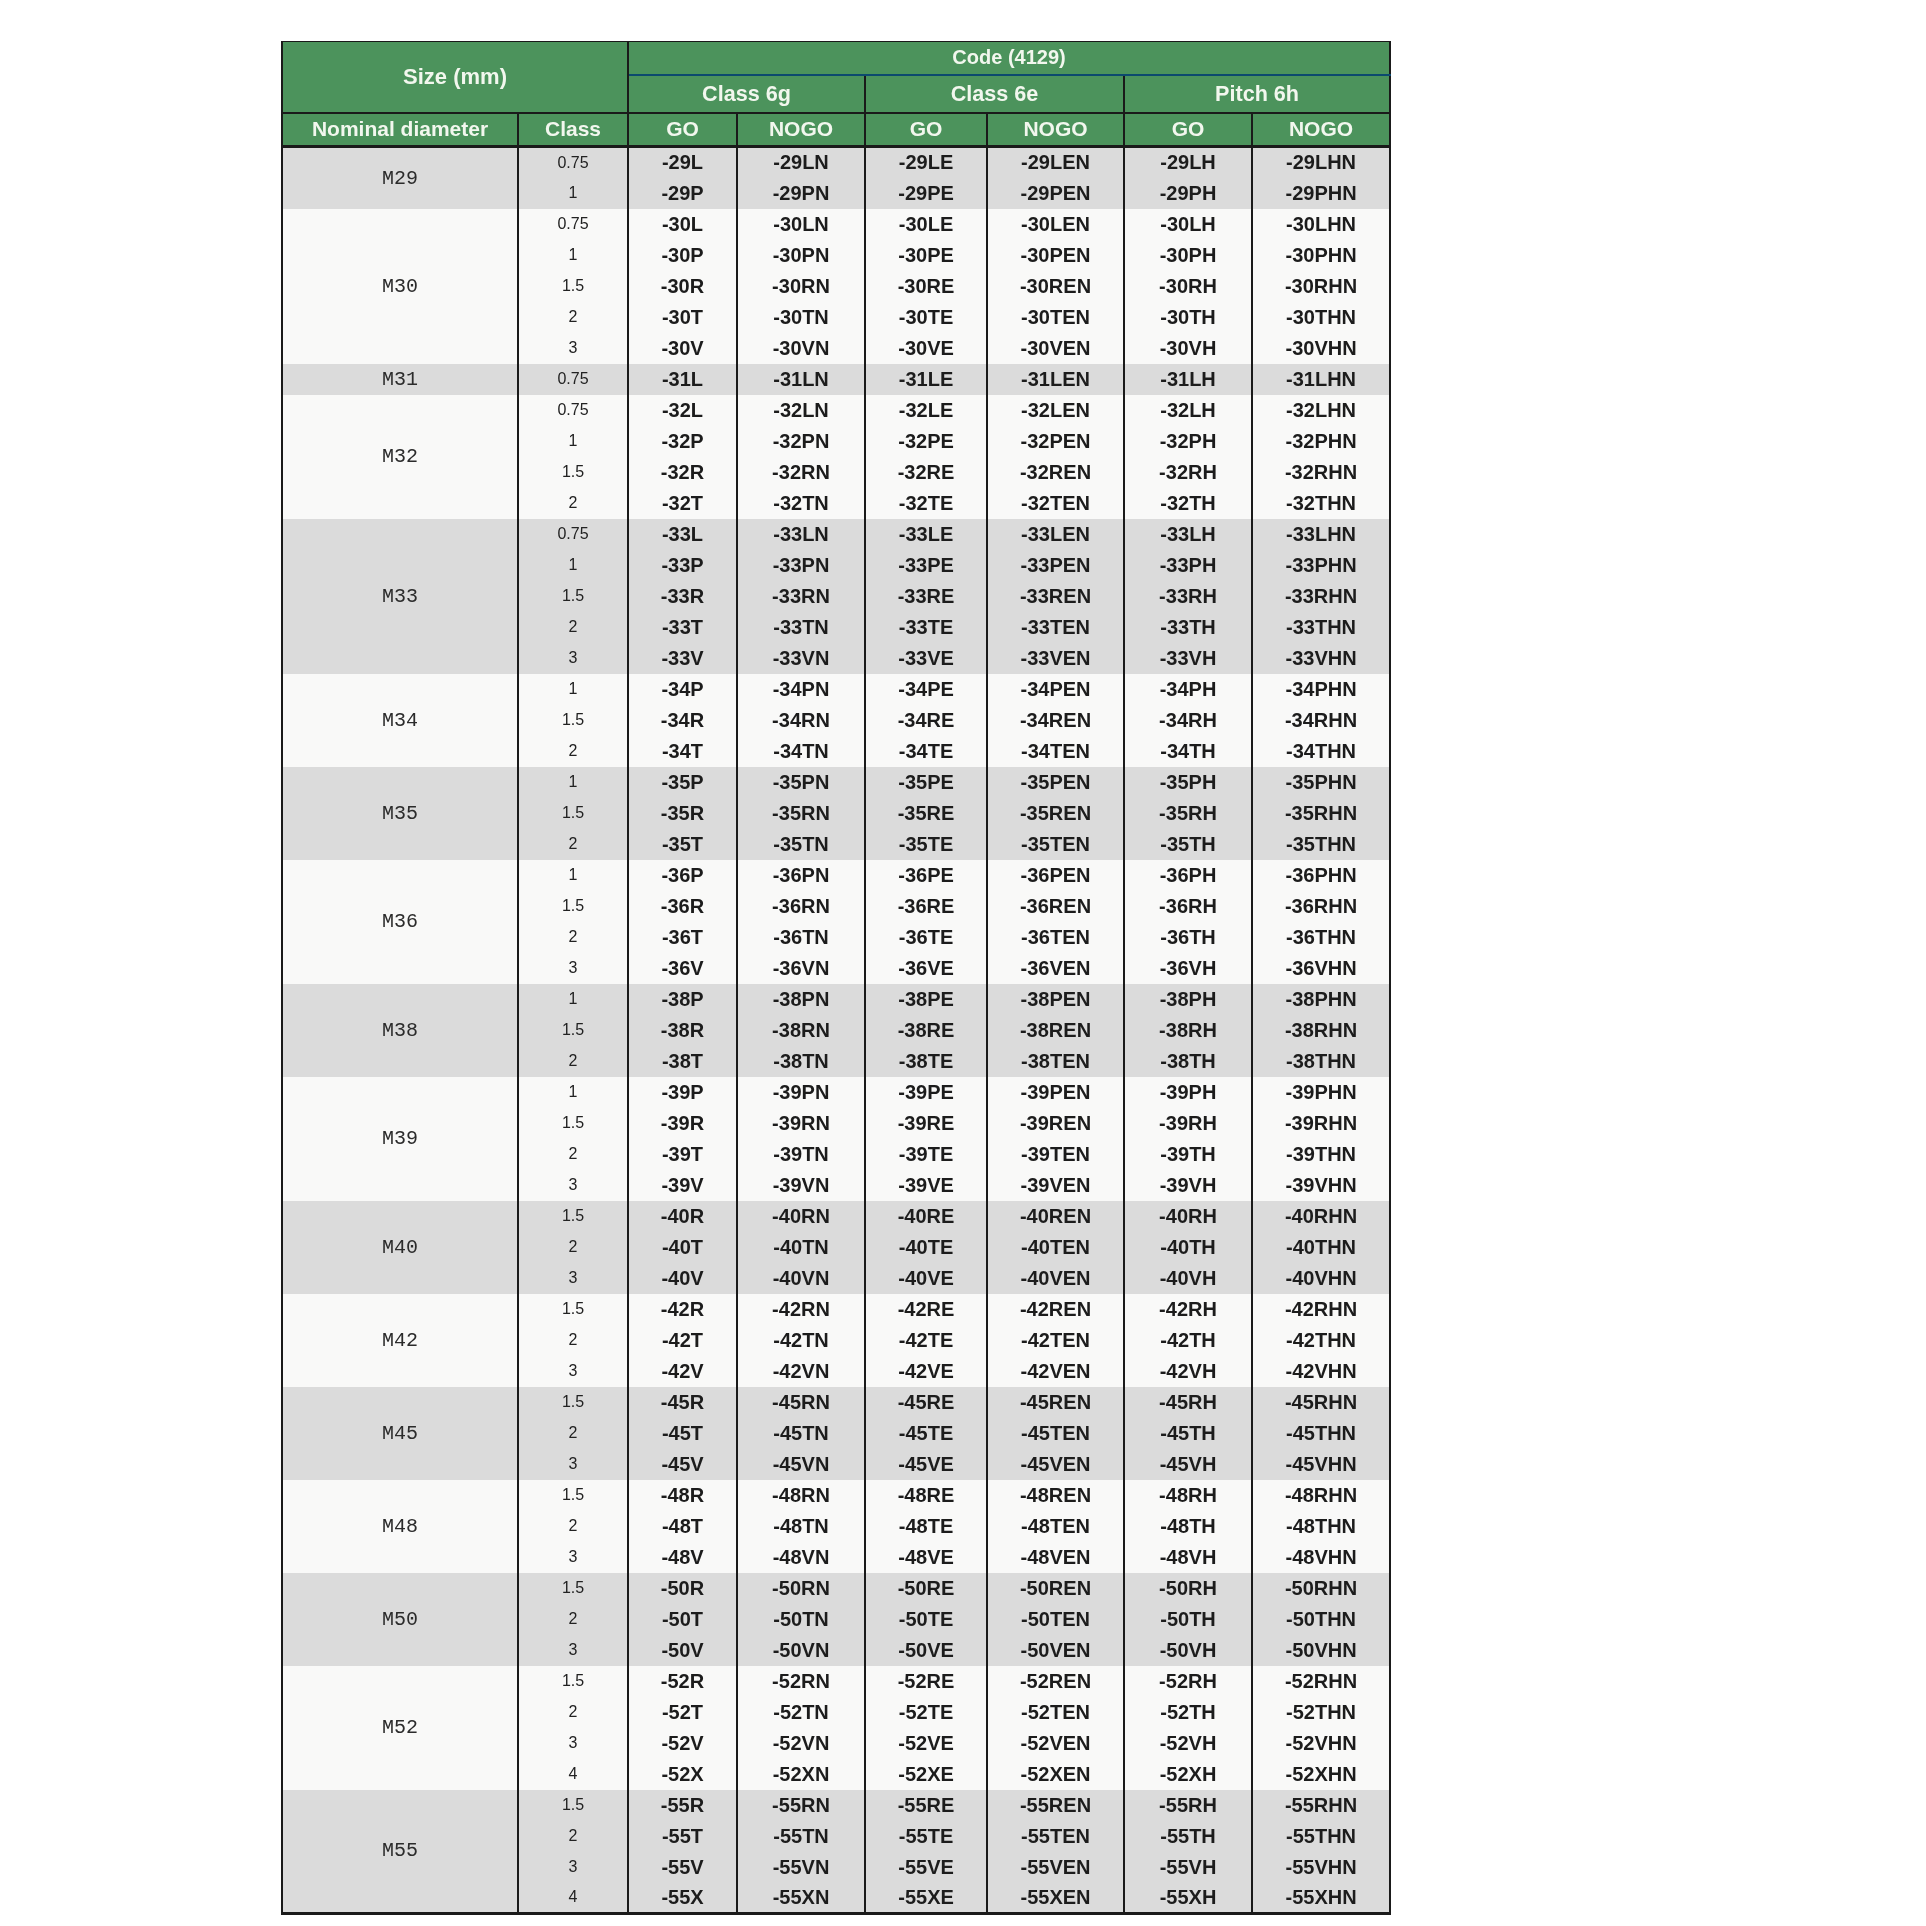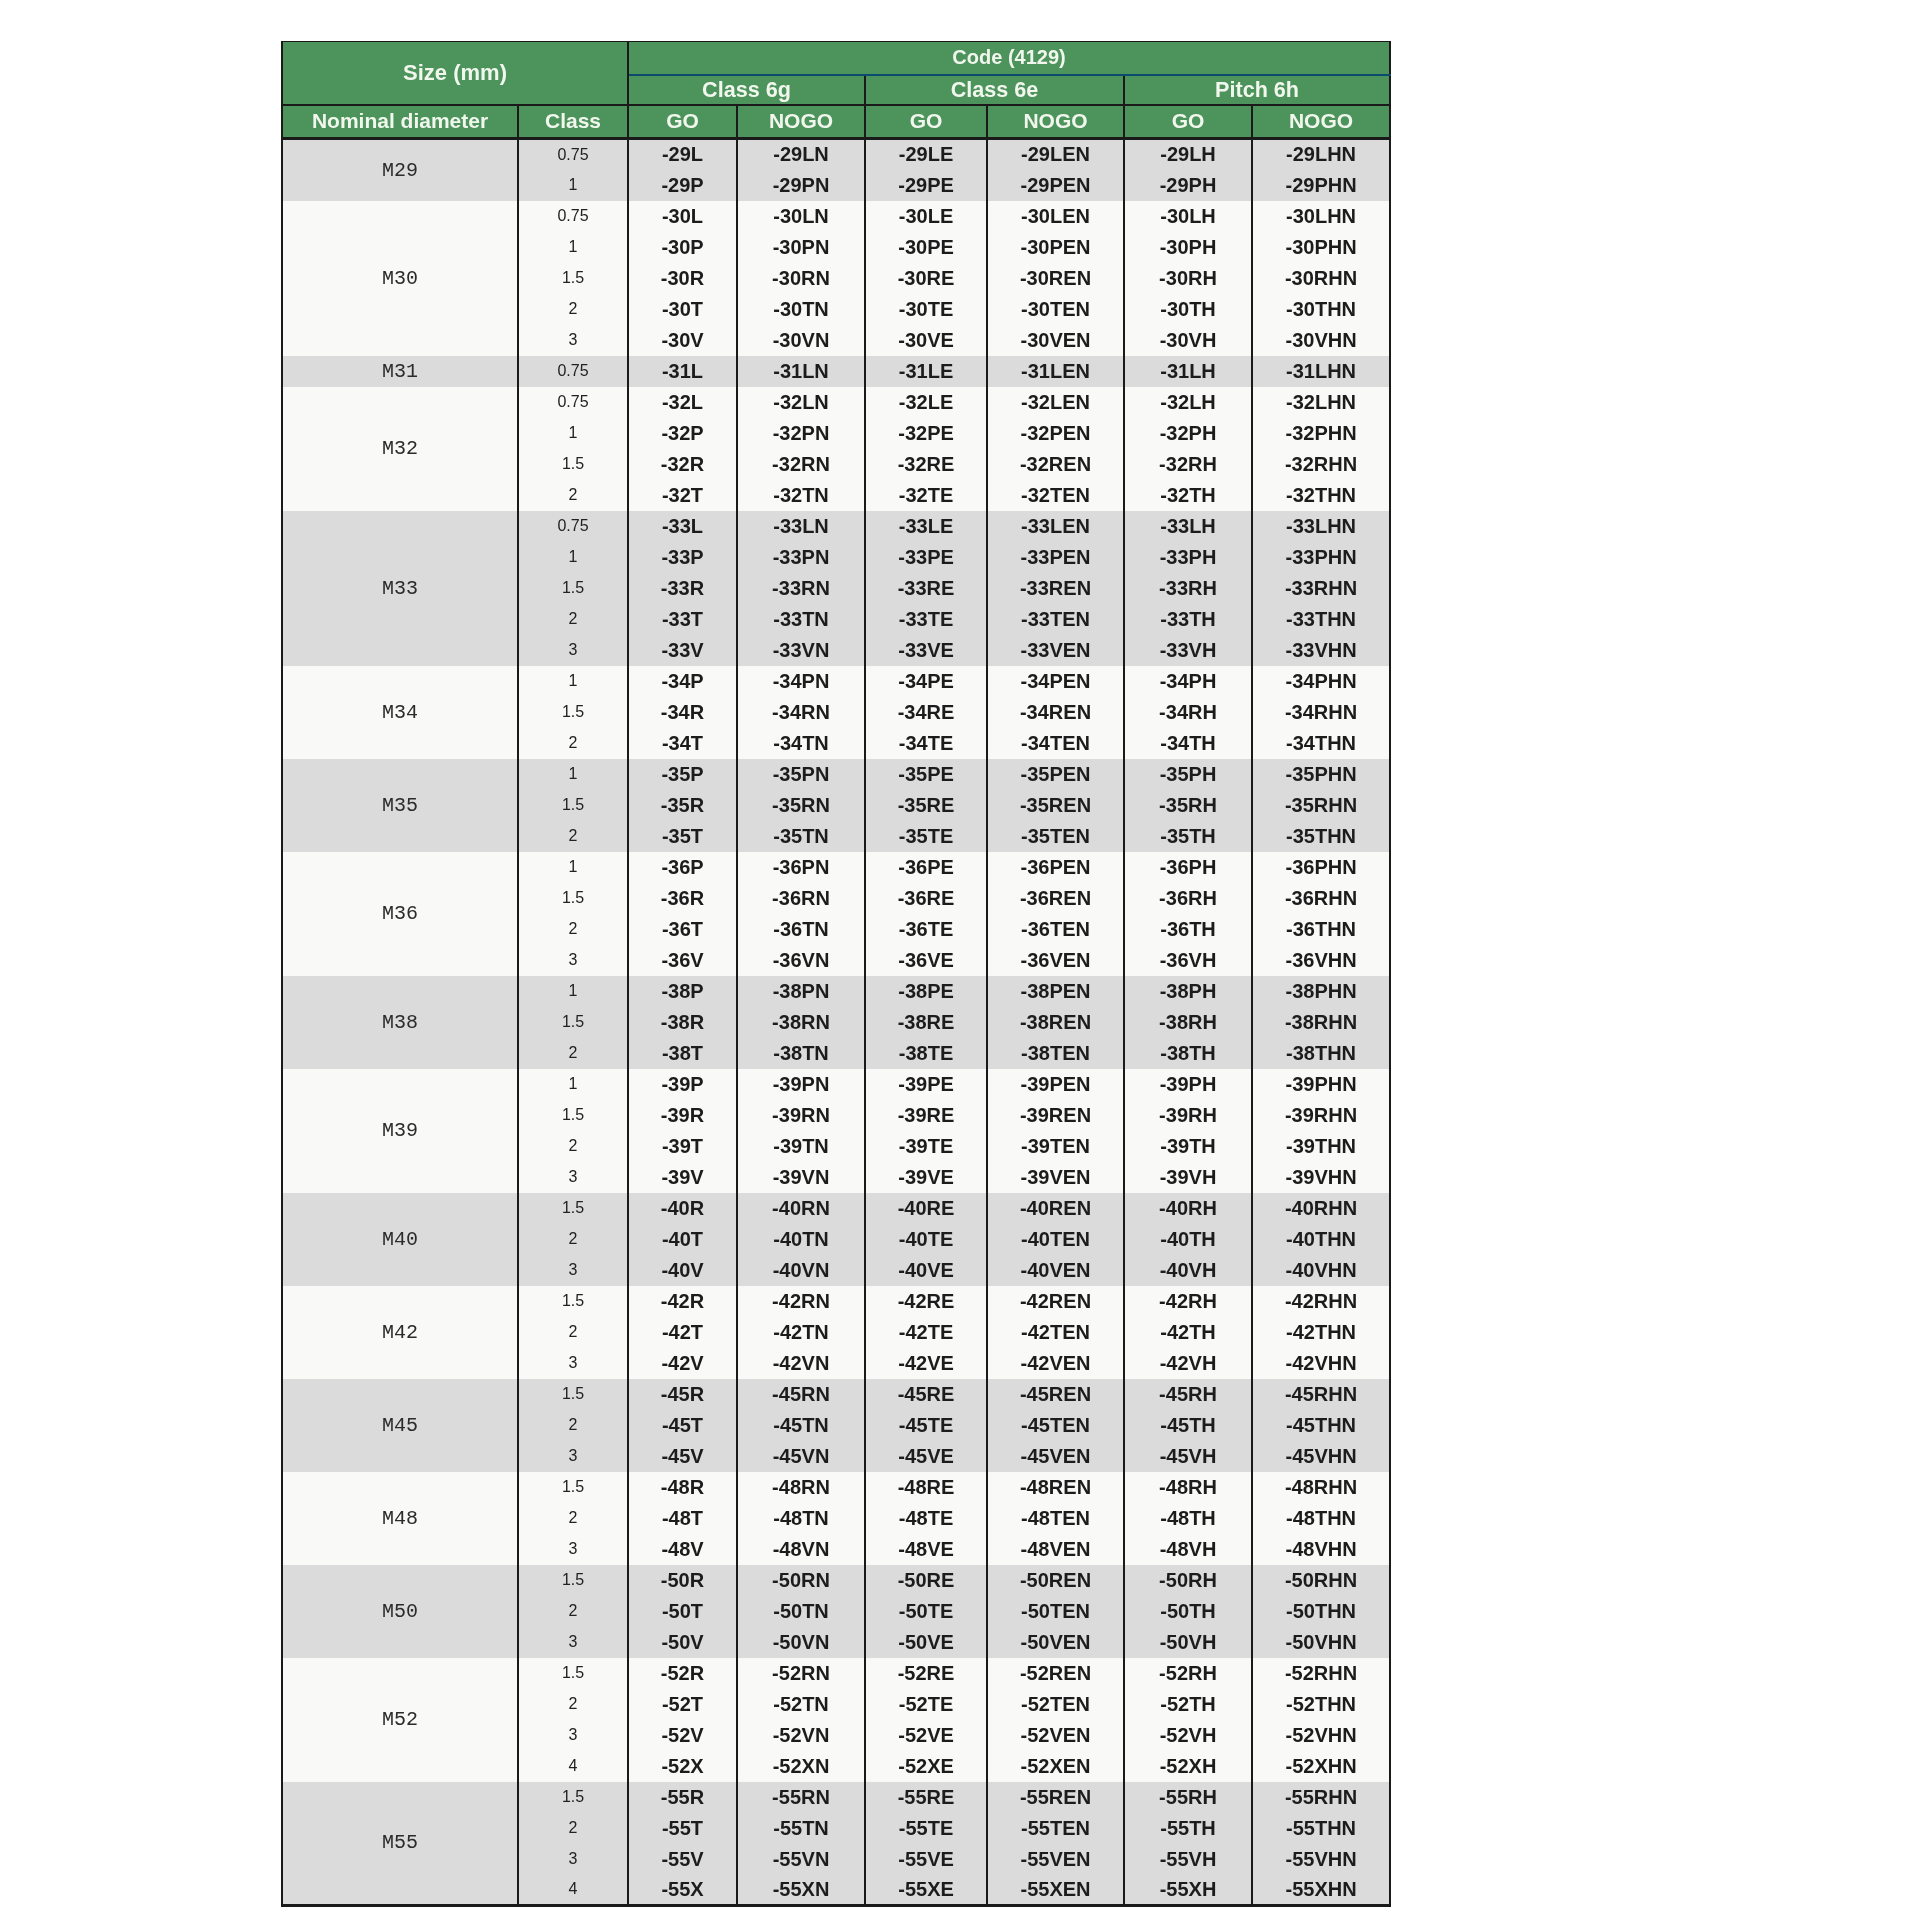--- a/index.html
+++ b/index.html
@@ -32,21 +32,21 @@
     vertical-align: middle;
     overflow: hidden;
     white-space: nowrap;
   }
   thead th {
     background: #4c935c;
     color: #f2f7ee;
     font-weight: bold;
   }
   tr.hrow1 { height: 33px; }
-  tr.hrow2 { height: 30px; }
+  tr.hrow2 { height: 38px; }
   tr.hrow3 { height: 34px; }
   th.code-group { font-size: 20px; border-bottom: 2px solid #0c4a6e; }
   th.size-group { font-size: 22px; border-bottom: 2px solid #1a1a1a; }
   th.class-cell { font-size: 21.6px; border-bottom: 2px solid #1a1a1a; }
   th.sub-cell   { font-size: 21px; border-bottom: 3.3px solid #1a1a1a; }
   tbody tr { height: 31px; }
   tbody td { border-top: none; border-bottom: none; }
   tr.shaded td { background: #dbdbdb; }
   tr.plain  td { background: #f9f9f8; }
   td.diam  { font-size: 20px; font-weight: normal; color: #2b2b2b; font-family: Liberation Mono, monospace; }

